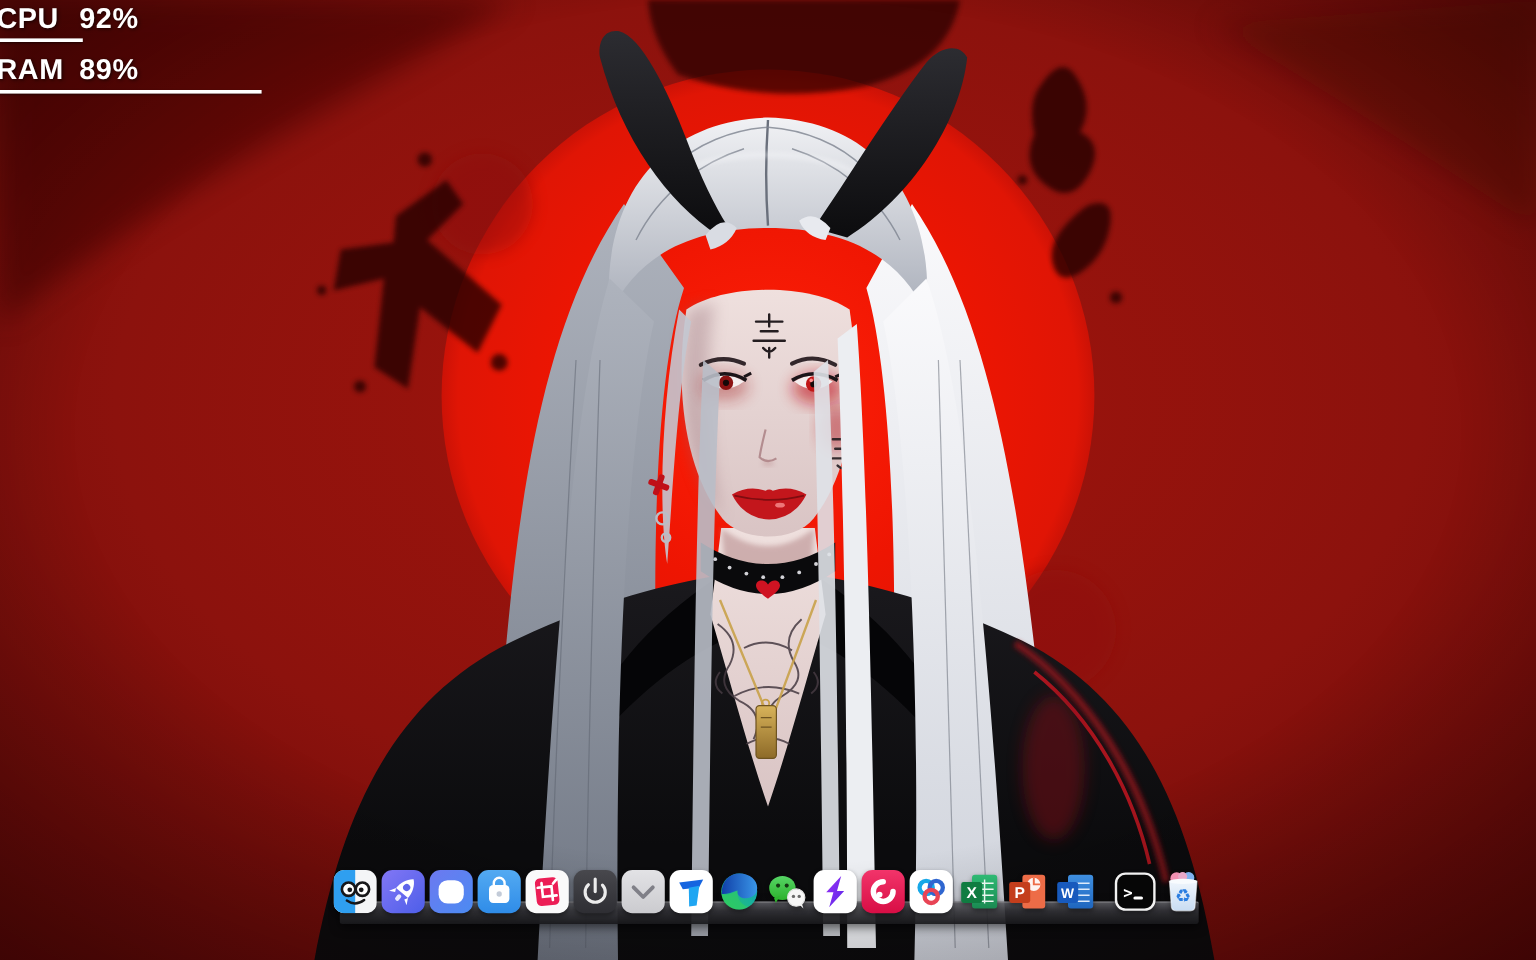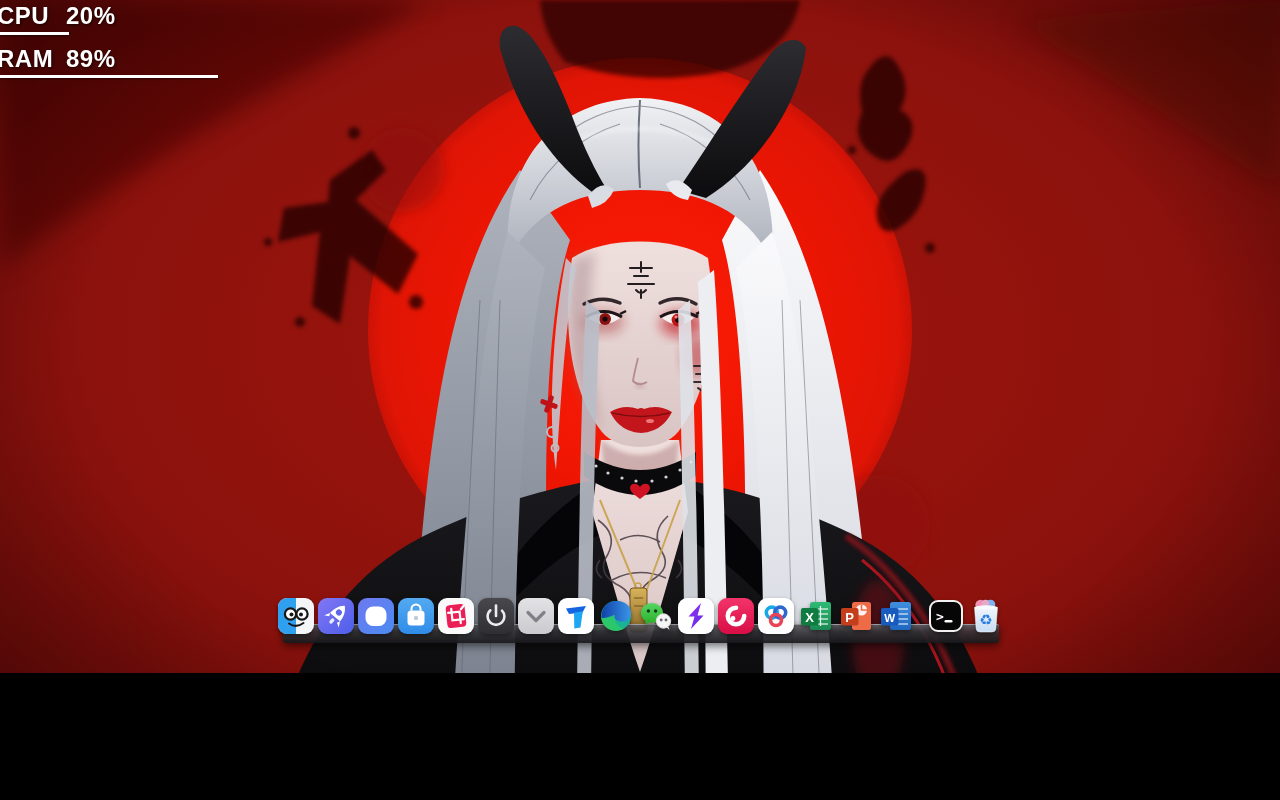--- a/index.html
+++ b/index.html
@@ -4,21 +4,21 @@
 <style>
   :root{
     --background-red:#8c120d; --background-red-dark:#540707; --sun-red:#ee1502;
     --ink-black:#230403; --hair-light:#e9eaee; --hair-shadow:#8d93a0;
     --skin:#e3d2d0; --jacket-black:#0b0b0d; --accent-red:#c3161c;
     --monitor-text-color:#ffffff;
     --dock-shelf:rgba(52,52,56,0.9); --dock-shelf-edge:rgba(190,190,196,0.8);
   }
   *{margin:0;padding:0;box-sizing:border-box;}
   html,body{width:1280px;height:800px;overflow:hidden;background:#000;}
-  .desktop{position:relative;width:1280px;height:673px;overflow:hidden;cursor:default;
+  .desktop{position:relative;width:1280px;height:800px;overflow:hidden;cursor:default;
     font-family:"Liberation Sans",sans-serif;}
   .wallpaper{position:absolute;inset:0;width:1280px;height:800px;display:block;}
 
   
   .sysmon{position:absolute;left:-3px;top:2px;width:362px;color:var(--monitor-text-color);
     text-shadow:1px 1px 3px rgba(0,0,0,.65);}
   .sys-row{margin-bottom:10px;}
   .sys-line{display:flex;align-items:baseline;font-size:24px;font-weight:700;letter-spacing:.5px;line-height:28px;}
   .sys-label{display:inline-block;min-width:69px;}
   .sys-bar{height:3px;background:var(--monitor-text-color);margin-top:2px;
@@ -226,21 +226,21 @@
     <circle cx="552" cy="432" r="5" stroke="#b9bdc6" stroke-width="2" fill="none"></circle>
     <circle cx="555" cy="448" r="3.5" stroke="#b9bdc6" stroke-width="2" fill="none"></circle>
 
     <rect x="0" y="0" width="1280" height="800" fill="url(#w-vig)"></rect>
   </svg>
 
   <div class="sysmon">
     <div class="sys-row">
       <div class="sys-line">
         <span class="sys-label">CPU</span>
-        <span class="sys-value">20%</span>
+        <span class="sys-value">92%</span>
       </div>
       <div class="sys-bar" style="width: 20%;"></div>
     </div>
     <div class="sys-row">
       <div class="sys-line">
         <span class="sys-label">RAM</span>
         <span class="sys-value">89%</span>
       </div>
       <div class="sys-bar" style="width: 61%;"></div>
     </div>

